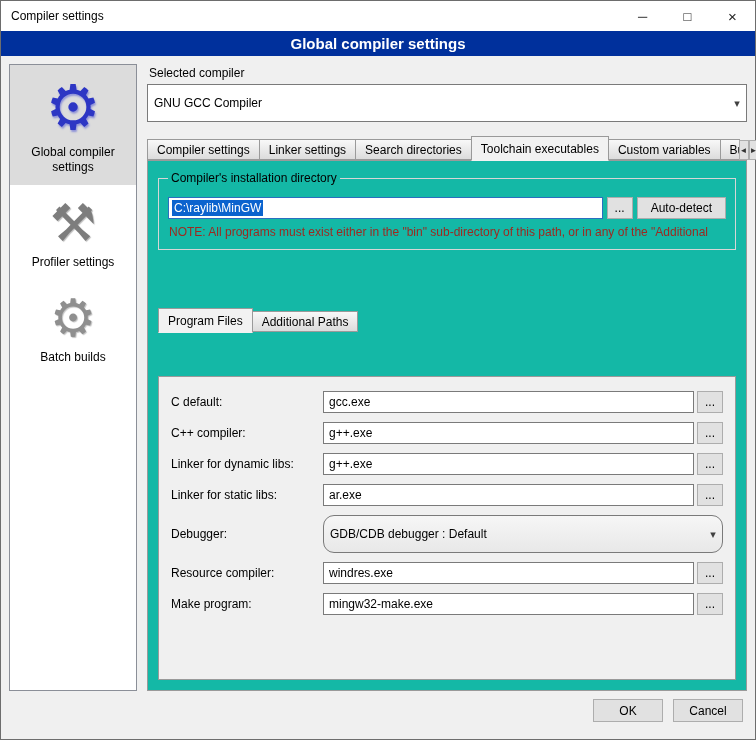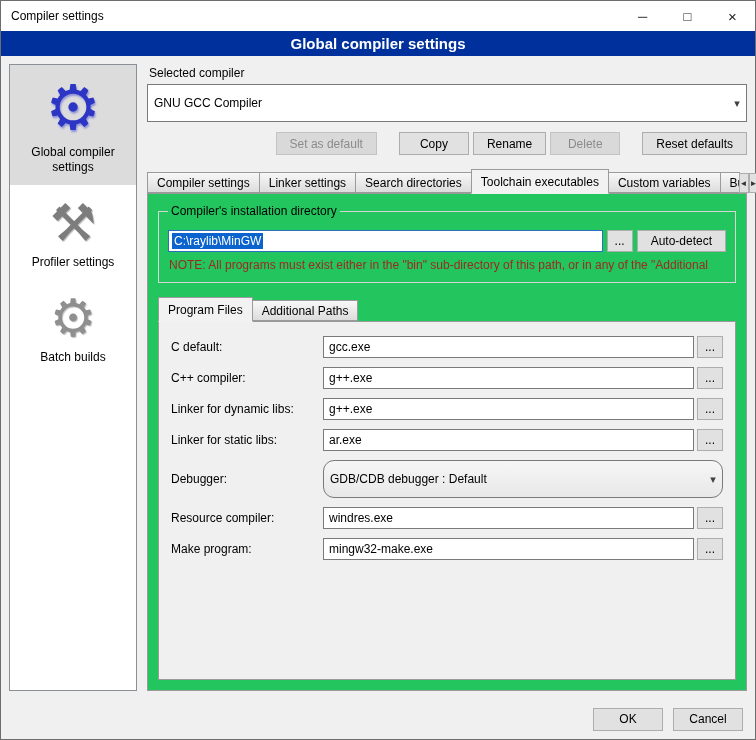--- a/index.html
+++ b/index.html
@@ -57,22 +57,22 @@
   .tabstrip { display:flex; align-items:flex-end; margin-top:14px; position:relative; z-index:2; }
   .tab { height:21px; line-height:20px; padding:0 9px; border:1px solid #9a9a9a; margin-right:-1px;
          background:linear-gradient(#f8f8f8,#dcdcdc); white-space:nowrap; }
   .tab--active { height:25px; line-height:24px; background:#f2f2f2; margin-bottom:-1px;
                  border-bottom:1px solid #f2f2f2; position:relative; z-index:3; }
   .tab--truncated { max-width:34px; overflow:hidden; }
   .tab-scroll { width:17px; height:20px; border:1px solid #adadad; background:#e1e1e1;
                 display:flex; align-items:center; justify-content:center; font-size:8px; color:#333; }
   .tab-scroll:first-of-type { margin-left:auto; }
 
-  .tabpanel { flex:1; min-height:0; border:1px solid #9a9a9a; background:#22c55e;
-              padding:10px 10px 10px; display:flex; flex-direction:column; position:relative; z-index:1; }
+  .tabpanel { flex:1; min-height:0; border:1px solid #9a9a9a; background:#14b8a6;
+              padding:10px 10px 10px; display:flex; flex-direction:column; position:relative; z-index:1;gap:44px; }
 
   
   .groupbox { border:1px solid #d6d6d6; padding:4px 9px 9px; margin:0; }
   .groupbox legend { padding:0 3px; font-size:12px; }
   .dir-row { display:flex; gap:4px; margin-top:8px; }
   .dir-input { flex:1; height:22px; border:1px solid #2a6fc0; background:#fff;
                display:flex; align-items:center; padding:0 3px; overflow:hidden; }
   .dir-sel { background:#0b63ce; color:#fff; padding:1px 2px; white-space:nowrap; }
   .btn--autodetect { height:22px; }
   .note { color:#9c2a21; margin:6px 1px 1px; white-space:nowrap; overflow:hidden; }
@@ -81,21 +81,21 @@
   .subpanel { flex:1; min-height:0; border:1px solid #9a9a9a; background:#f0f0f0;
               padding:14px 12px 10px; position:relative; z-index:1; }
 
   .prog-row { display:flex; align-items:center; margin-bottom:9px; }
   .prog-label { width:152px; flex:none; }
   .field-input { flex:1; height:22px; border:1px solid #7a7a7a; background:#fff; padding:0 5px;
                  font: 12px "Liberation Sans", sans-serif; min-width:0; }
   .prog-row .btn--browse { margin-left:3px; }
 
   
-  .footer { height:40px; flex:none; display:flex; align-items:center; justify-content:flex-end;
+  .footer { height:40px; flex:none; display:flex; align-items:flex-start; justify-content:flex-end;
             gap:10px; padding:0 12px; }
 </style>
 </head>
 <body>
 
 <div class="window">
 
   <div class="titlebar">
     <span class="title">Compiler settings</span>
     <div class="win-btn">─</div>
@@ -124,27 +124,20 @@
 
     <div class="main">
 
       <div class="field-caption">Selected compiler</div>
 
       <div class="combo">
         <span class="combo-value">GNU GCC Compiler</span>
         <span class="combo-arrow">▾</span>
       </div>
 
-      <div class="action-row">
-        <button class="btn btn--disabled sp-a">Set as default</button>
-        <button class="btn gap-big">Copy</button>
-        <button class="btn gap-sm">Rename</button>
-        <button class="btn gap-sm btn--disabled">Delete</button>
-        <button class="btn gap-big">Reset defaults</button>
-      </div>
 
       <div class="tabstrip">
         <div class="tab">Compiler settings</div>
         <div class="tab">Linker settings</div>
         <div class="tab">Search directories</div>
         <div class="tab tab--active">Toolchain executables</div>
         <div class="tab">Custom variables</div>
         <div class="tab tab--truncated">Buil</div>
         <div class="tab-scroll">◄</div>
         <div class="tab-scroll">►</div>

